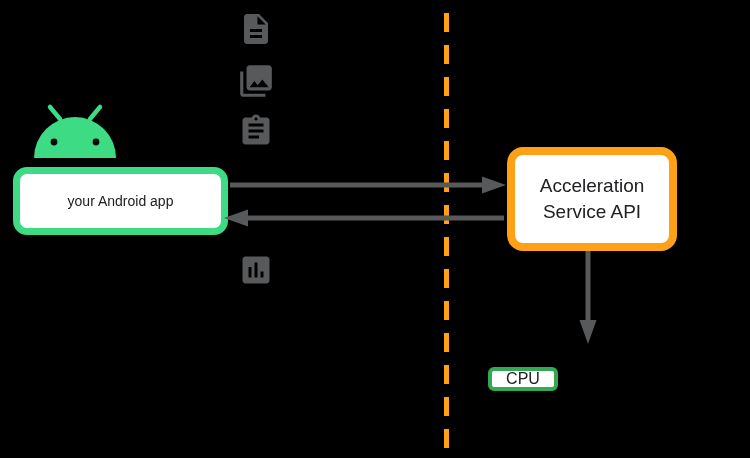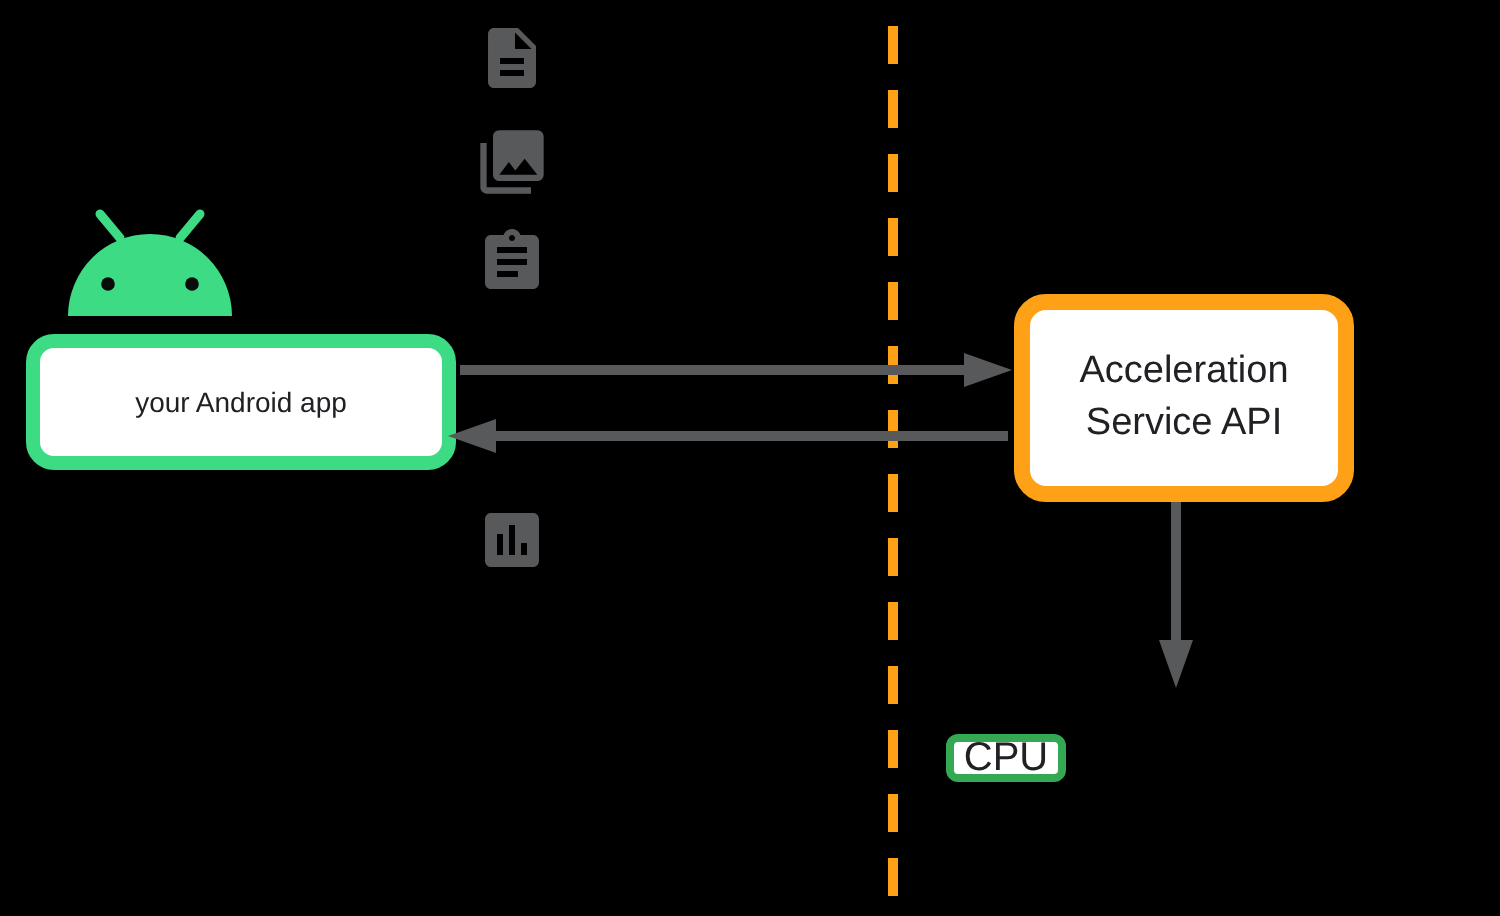--- a/index.html
+++ b/index.html
@@ -8,21 +8,21 @@
   .stage{position:relative;width:750px;height:458px;}
   .abs{position:absolute;}
   .box{box-sizing:border-box;background:var(--box-bg,#fff);display:flex;
        align-items:center;justify-content:center;text-align:center;
        color:var(--text-dark,#202124);}
   .app-box{left:13px;top:167px;width:215px;height:68px;
        border:7px solid var(--android-green);border-radius:14px;font-size:14px;text-align:center;}
   .api-box{left:507px;top:147px;width:170px;height:104px;
        border:8px solid var(--api-orange);border-radius:16px;
        font-size:19px;line-height:1.35;padding:0 14px;}
-  .chip{width:60px;height:24px;border-radius:6px;font-size:20px;top:367px;}
+  .chip{width:70px;height:24px;border-radius:6px;font-size:16px;top:367px;margin-left:15px;}
   .cpu-box{left:473px;border:4px solid var(--cpu-green);}
   .gpu-box{left:552px;border:4px solid var(--gpu-red);}
   .icon{display:block;line-height:0;}
   .icon svg{fill:var(--icon-gray,#58595b);}
   .robot svg .green{fill:var(--android-green);}
   .robot svg .ant{stroke:var(--android-green);stroke-width:4.5;stroke-linecap:round;}
   .robot svg .eye{fill:#0b0b0b;}
   svg.overlay{position:absolute;left:0;top:0;pointer-events:none;}
   .arrow-line{stroke:var(--arrow-gray,#58595b);stroke-width:5;}
   .arrow-head{fill:var(--arrow-gray,#58595b);}

